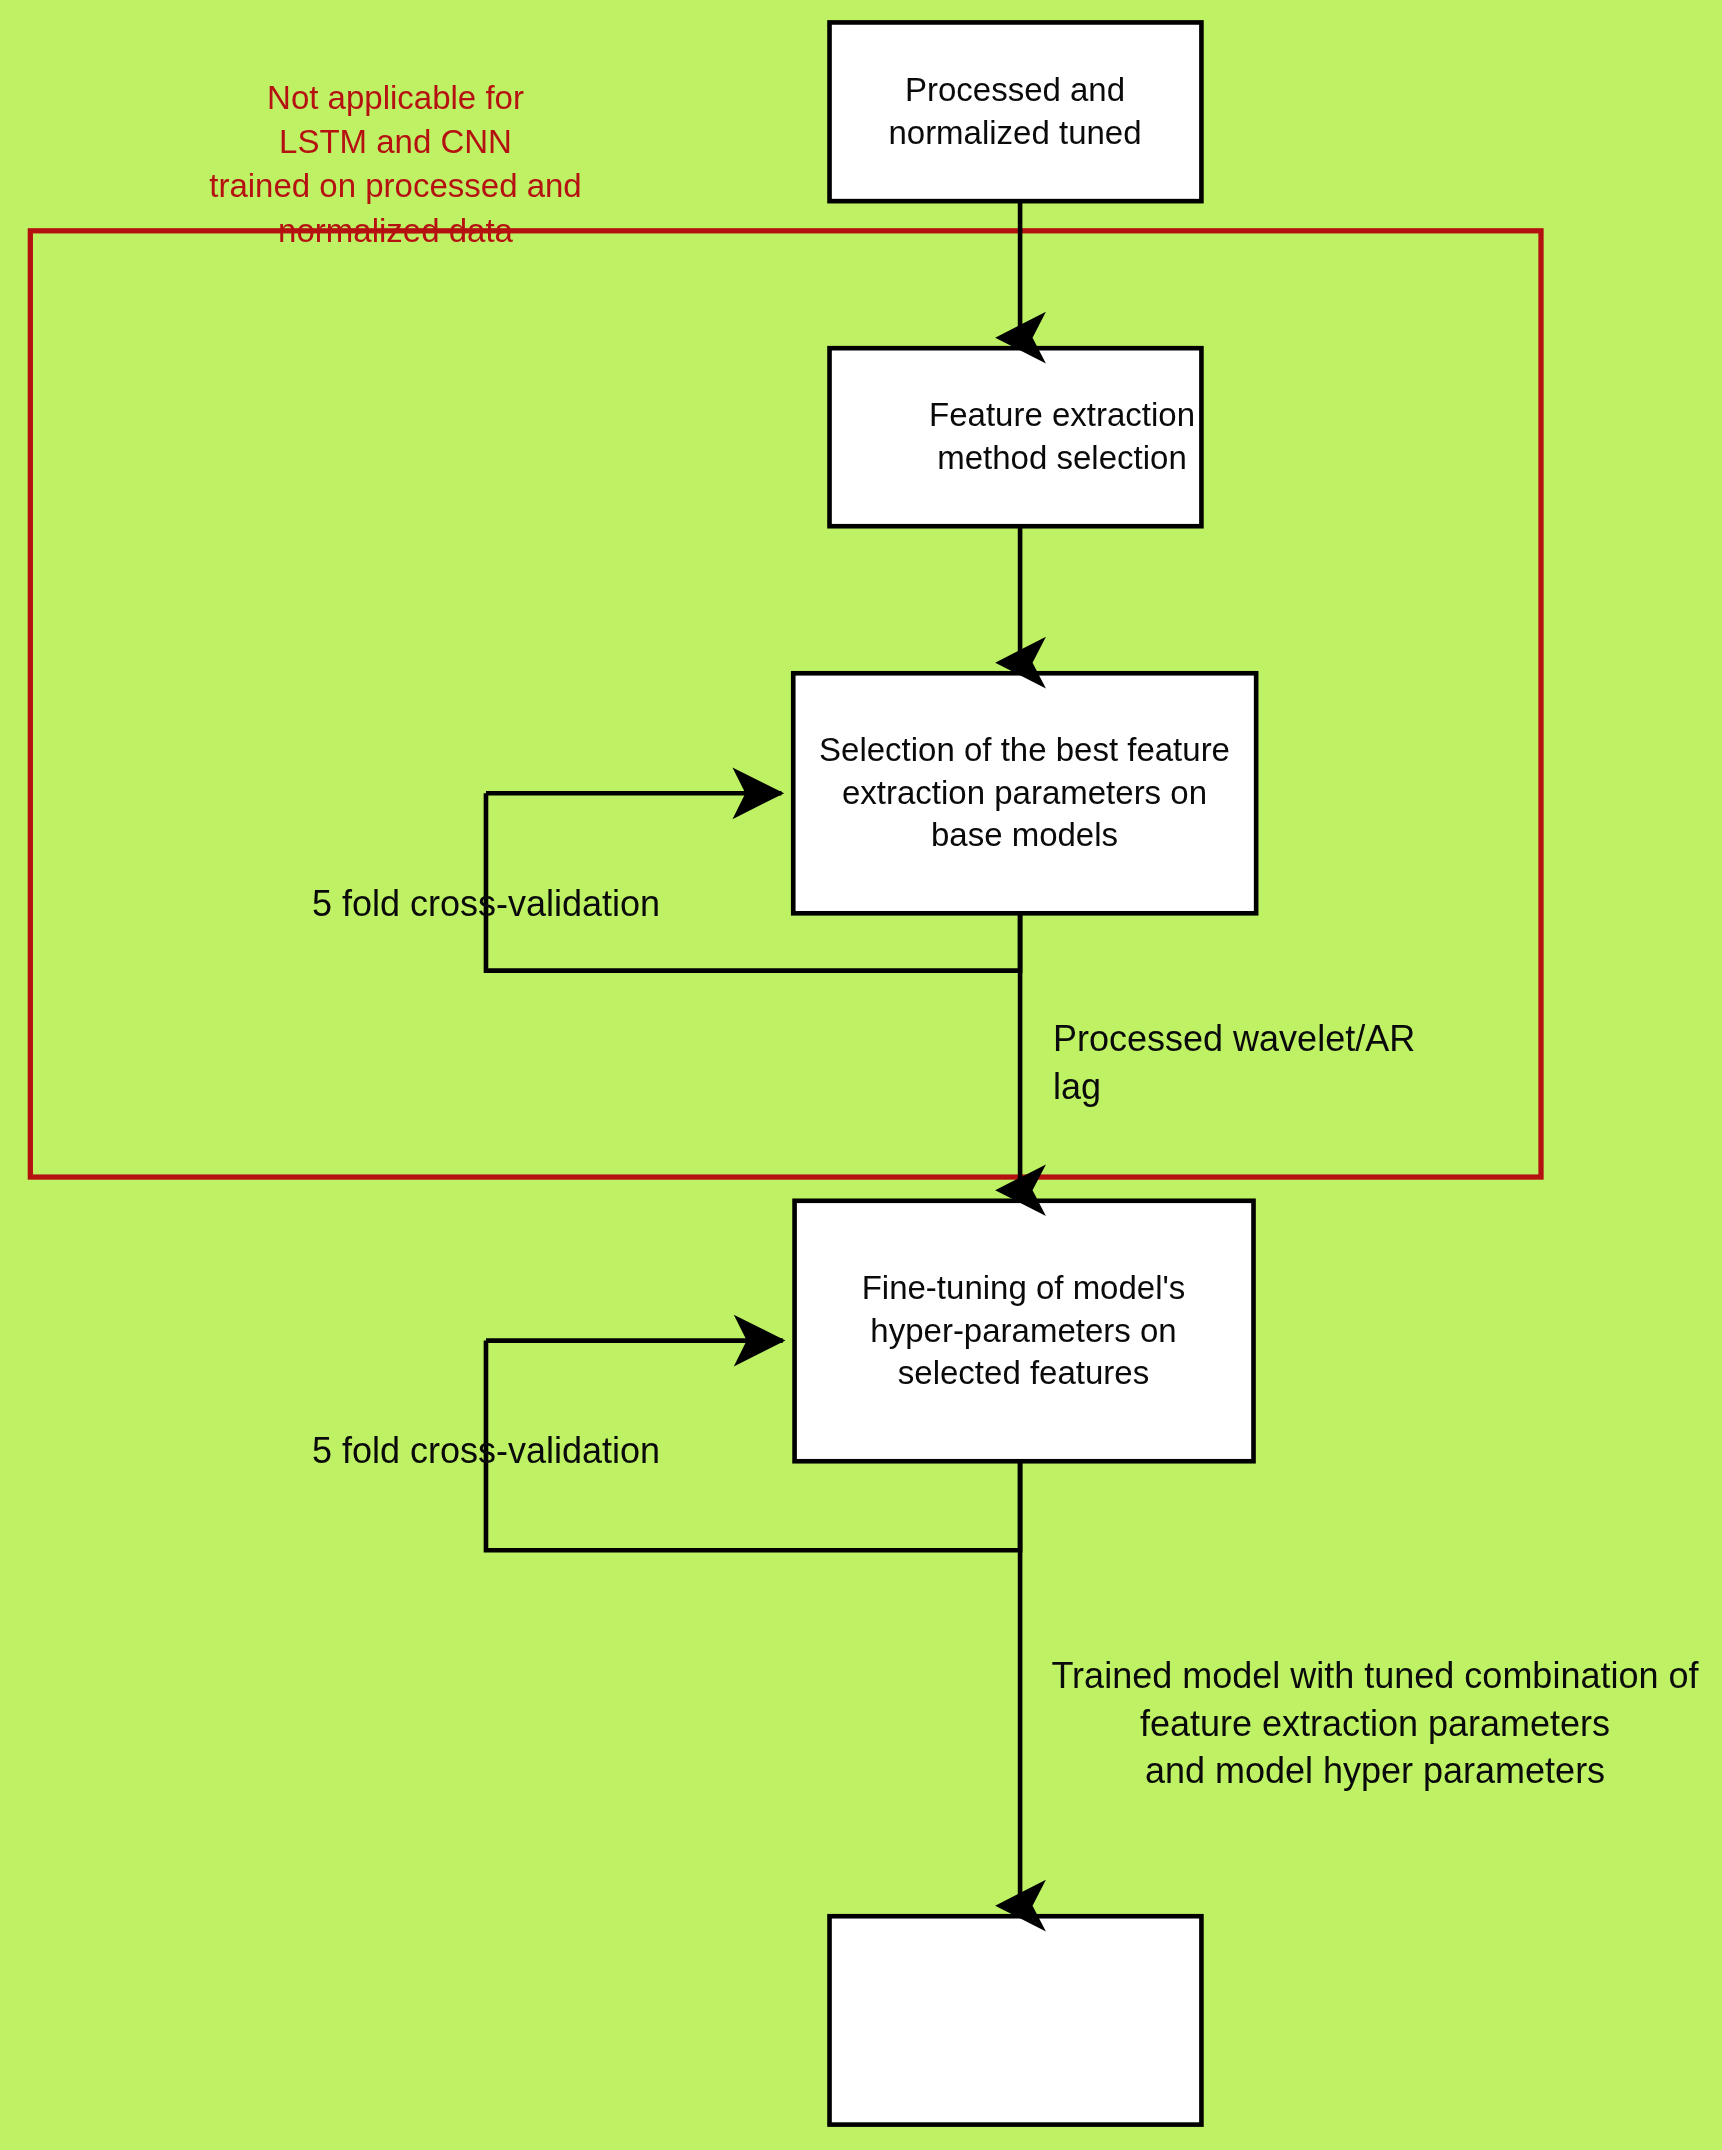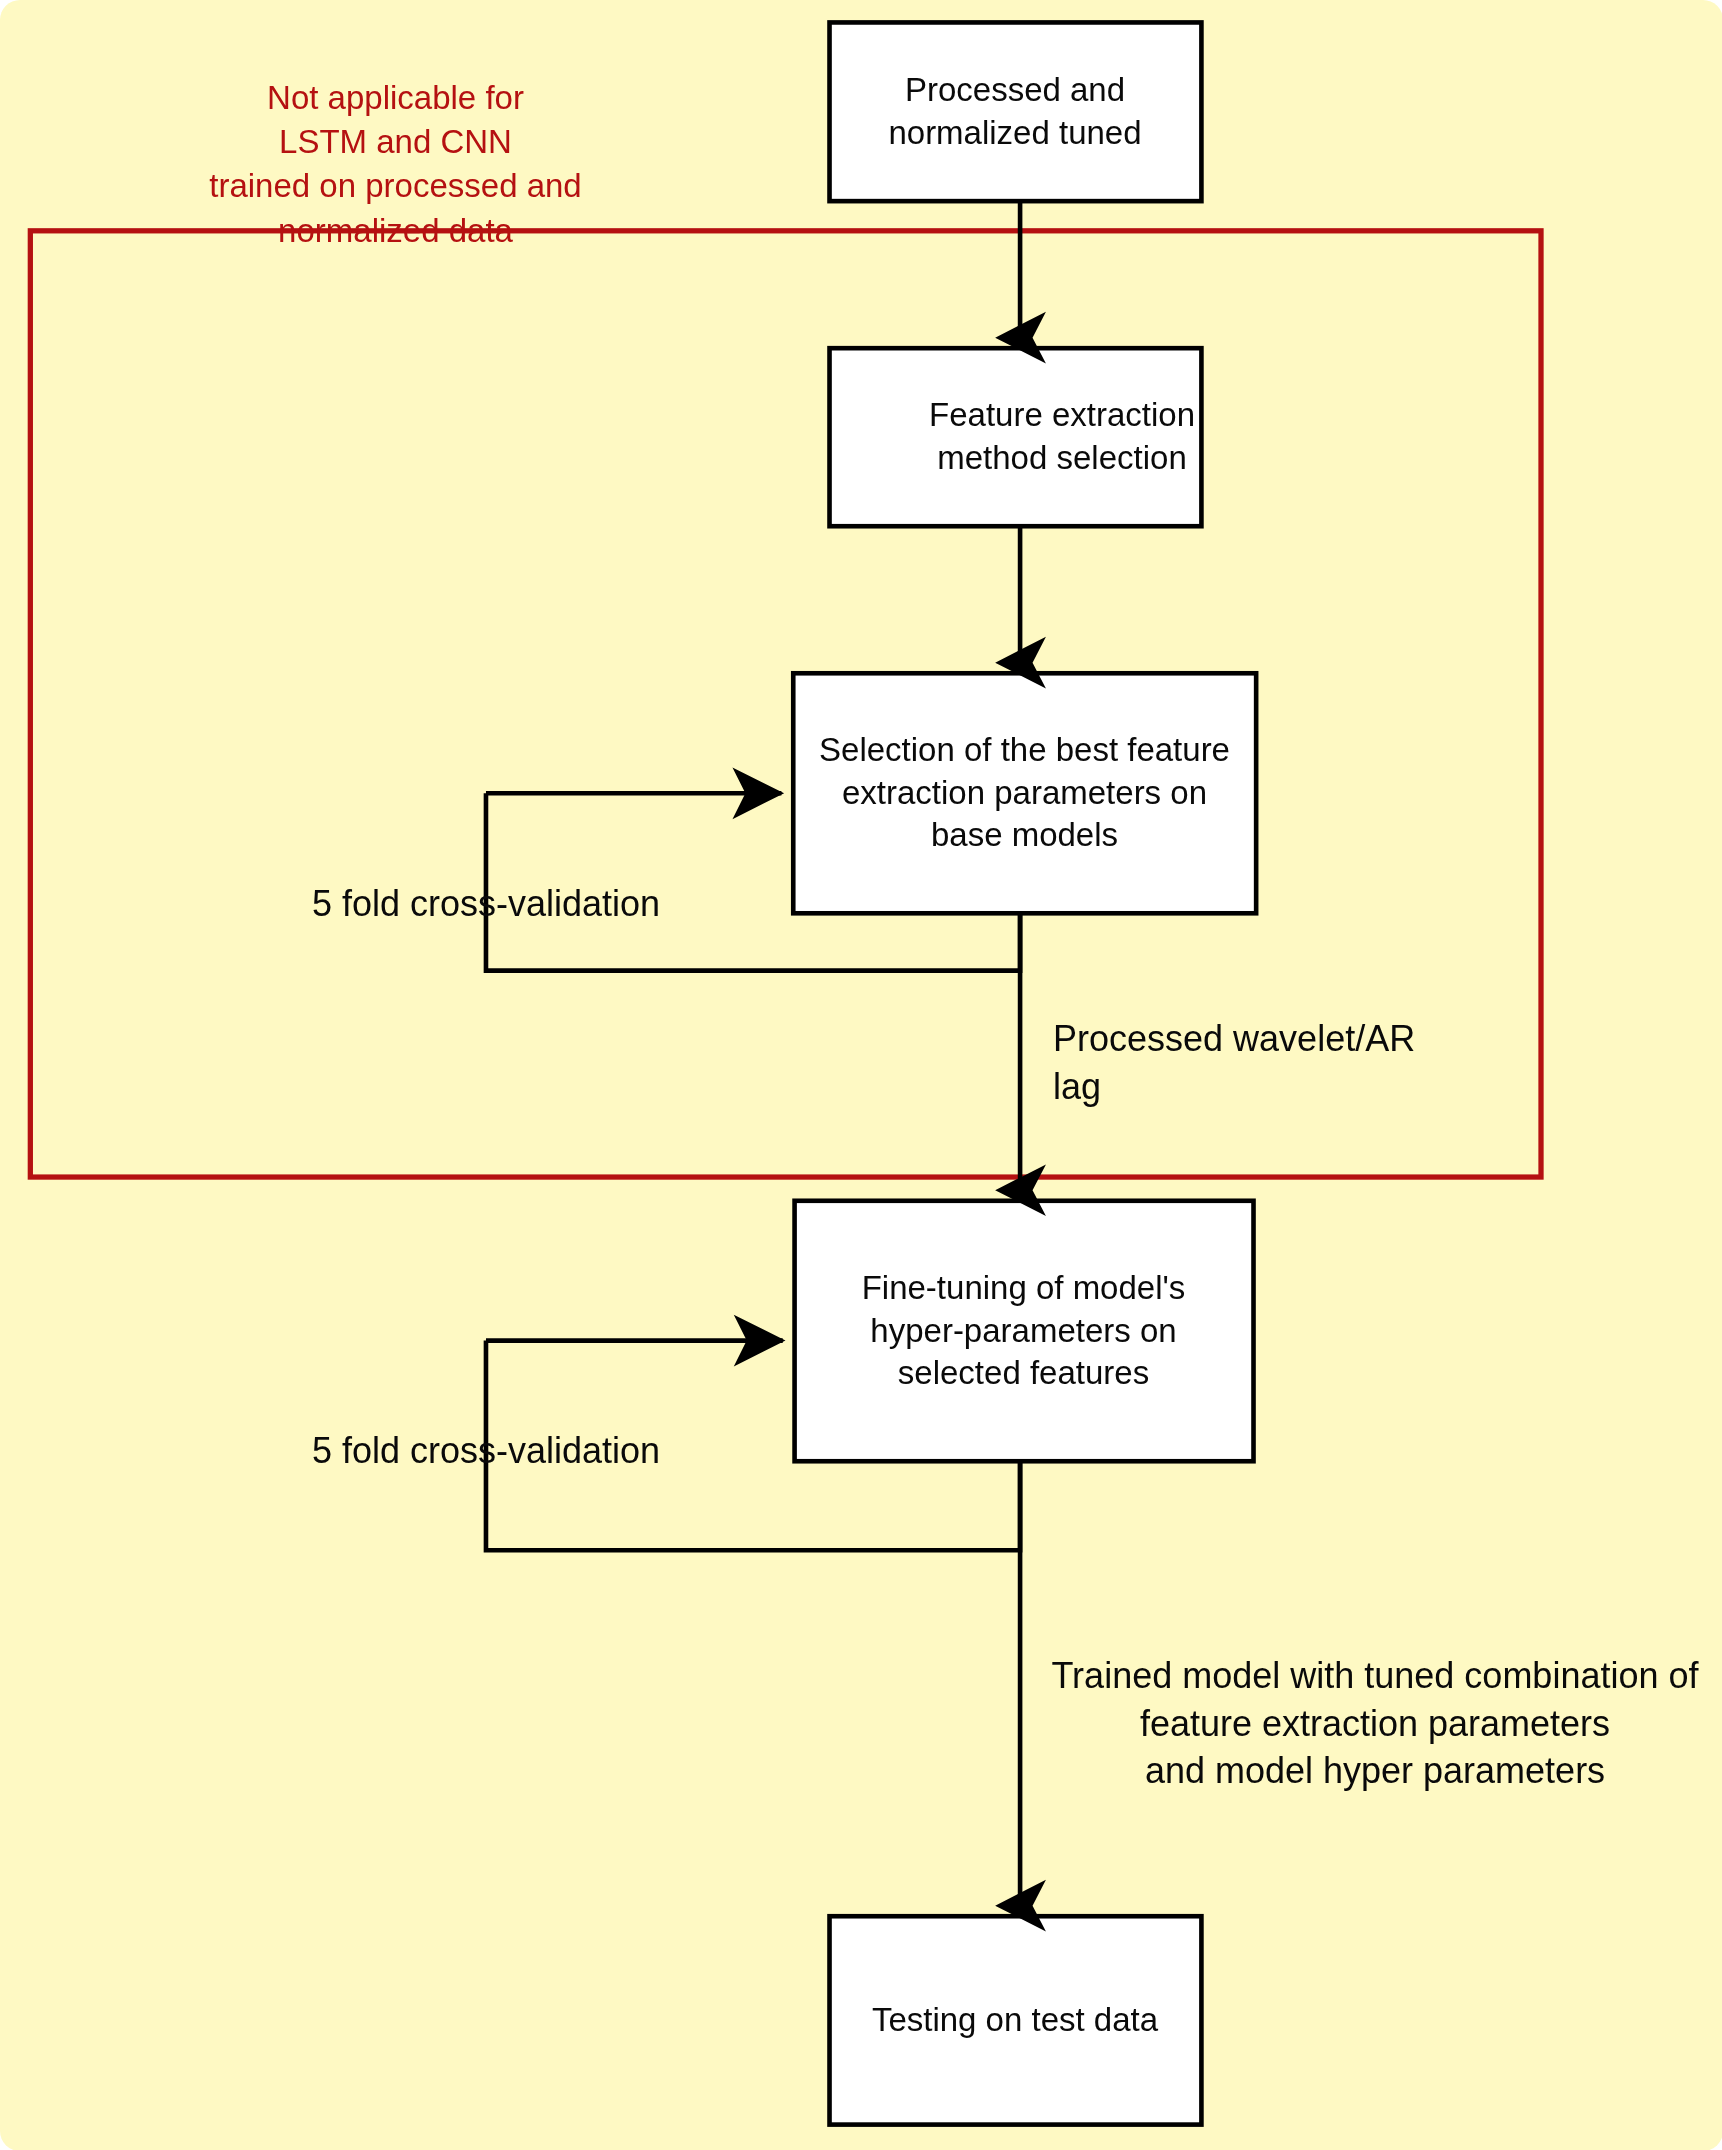--- a/index.html
+++ b/index.html
@@ -4,24 +4,23 @@
 <style>
   html, body {
     margin: 0;
     padding: 0;
     background: #ffffff;
   }
   #canvas {
     position: relative;
     width: 1723px;
     height: 2151px;
-    background: #fef9c3;
+    background: #bef264;
     font-family: "Liberation Sans", sans-serif;
     overflow: hidden;
-    border-radius: 20px;
   }
   svg.layer {
     position: absolute;
     top: 0;
     left: 0;
     width: 1723px;
     height: 2151px;
   }
   .box-rect {
     fill: #ffffff;
@@ -119,21 +118,20 @@
 method selection</div>
 
   <div class="node-text" style="left:794px; top:1201px; width:459px; height:260px;">Fine-tuning of model's
 hyper-parameters on
 selected features</div>
 
   <div class="node-text" style="left:793px; top:673px; width:463px; height:240px;">Selection of the best feature
 extraction parameters on
 base models</div>
 
-  <div class="node-text" style="left:829px; top:1916px; width:372px; height:208px;">Testing on test data</div>
 
   <div class="edge-label" style="left:298px; top:880px; width:376px;">5 fold cross-validation</div>
 
   <div class="edge-label" style="left:1053px; top:1015px; width:409px; text-align:left;">Processed wavelet/AR lag</div>
 
   <div class="edge-label" style="left:298px; top:1427px; width:376px;">5 fold cross-validation</div>
 
   <div class="edge-label" style="left:1042px; top:1652px; width:666px;">Trained model with tuned combination of
 feature extraction parameters
 and model hyper parameters</div>

